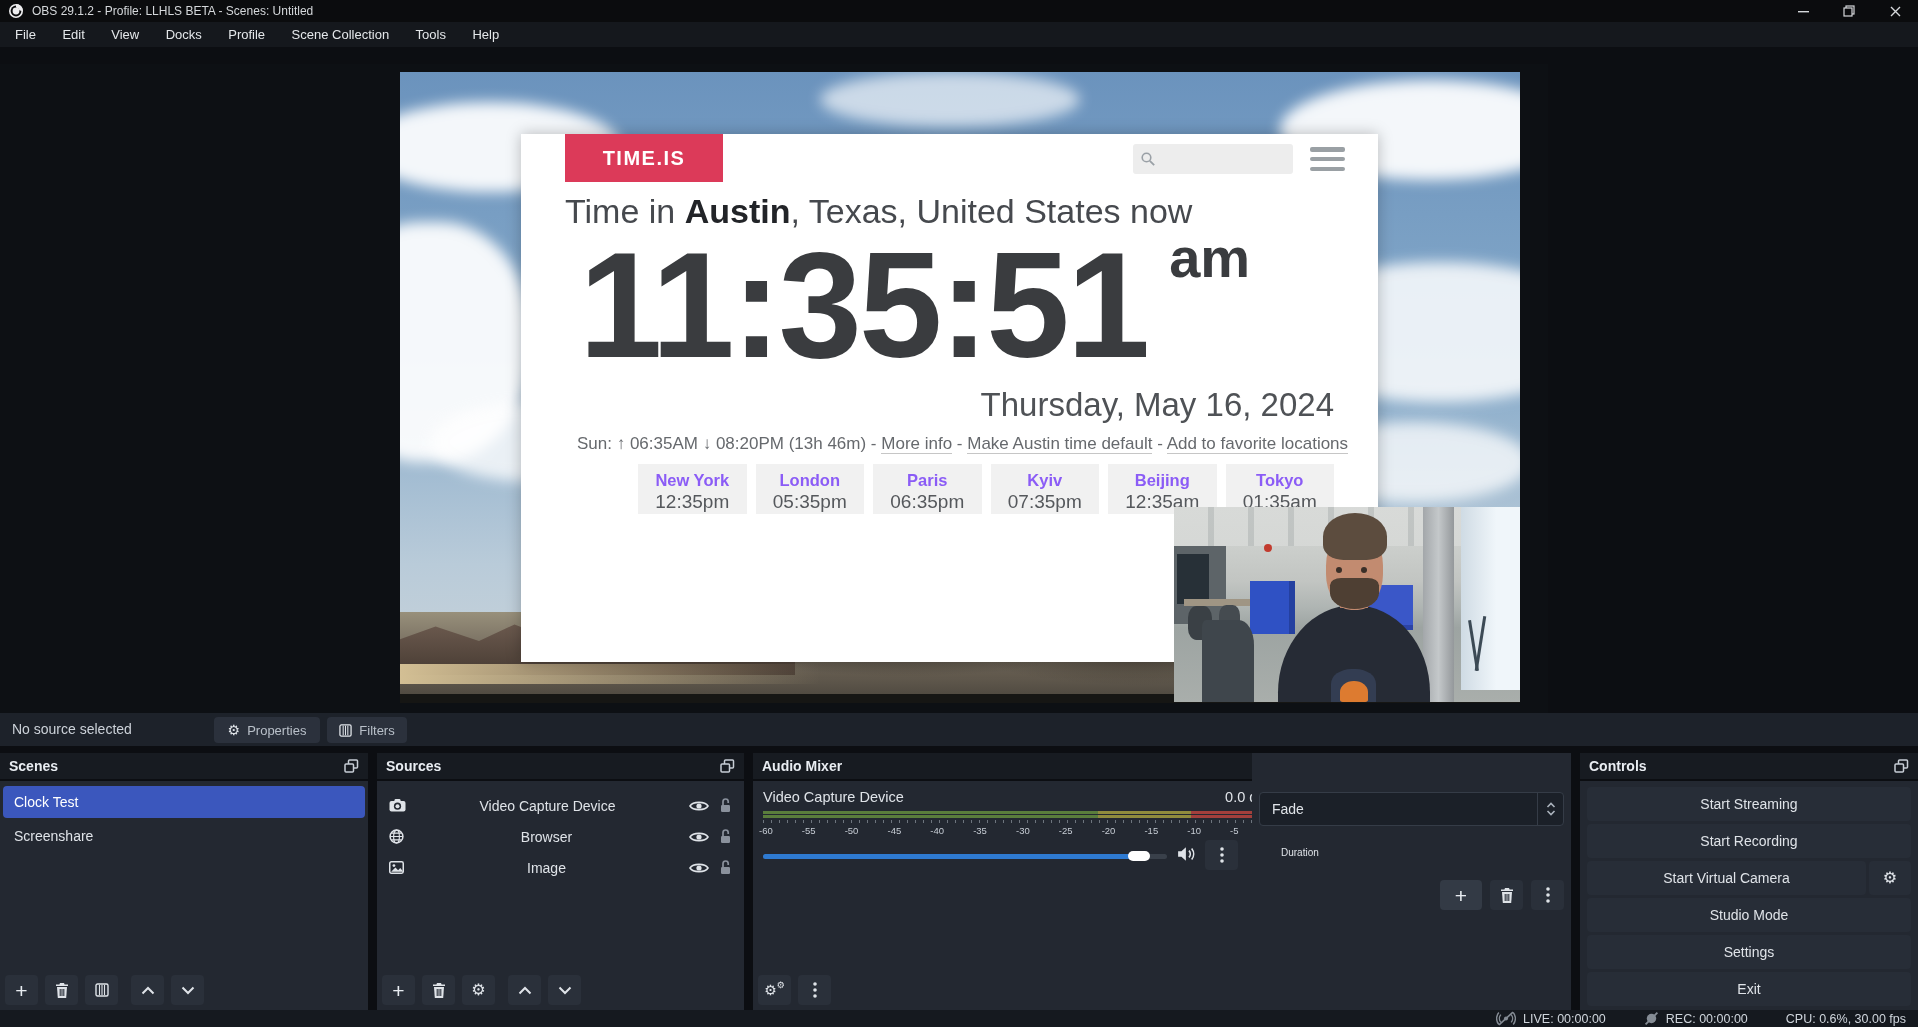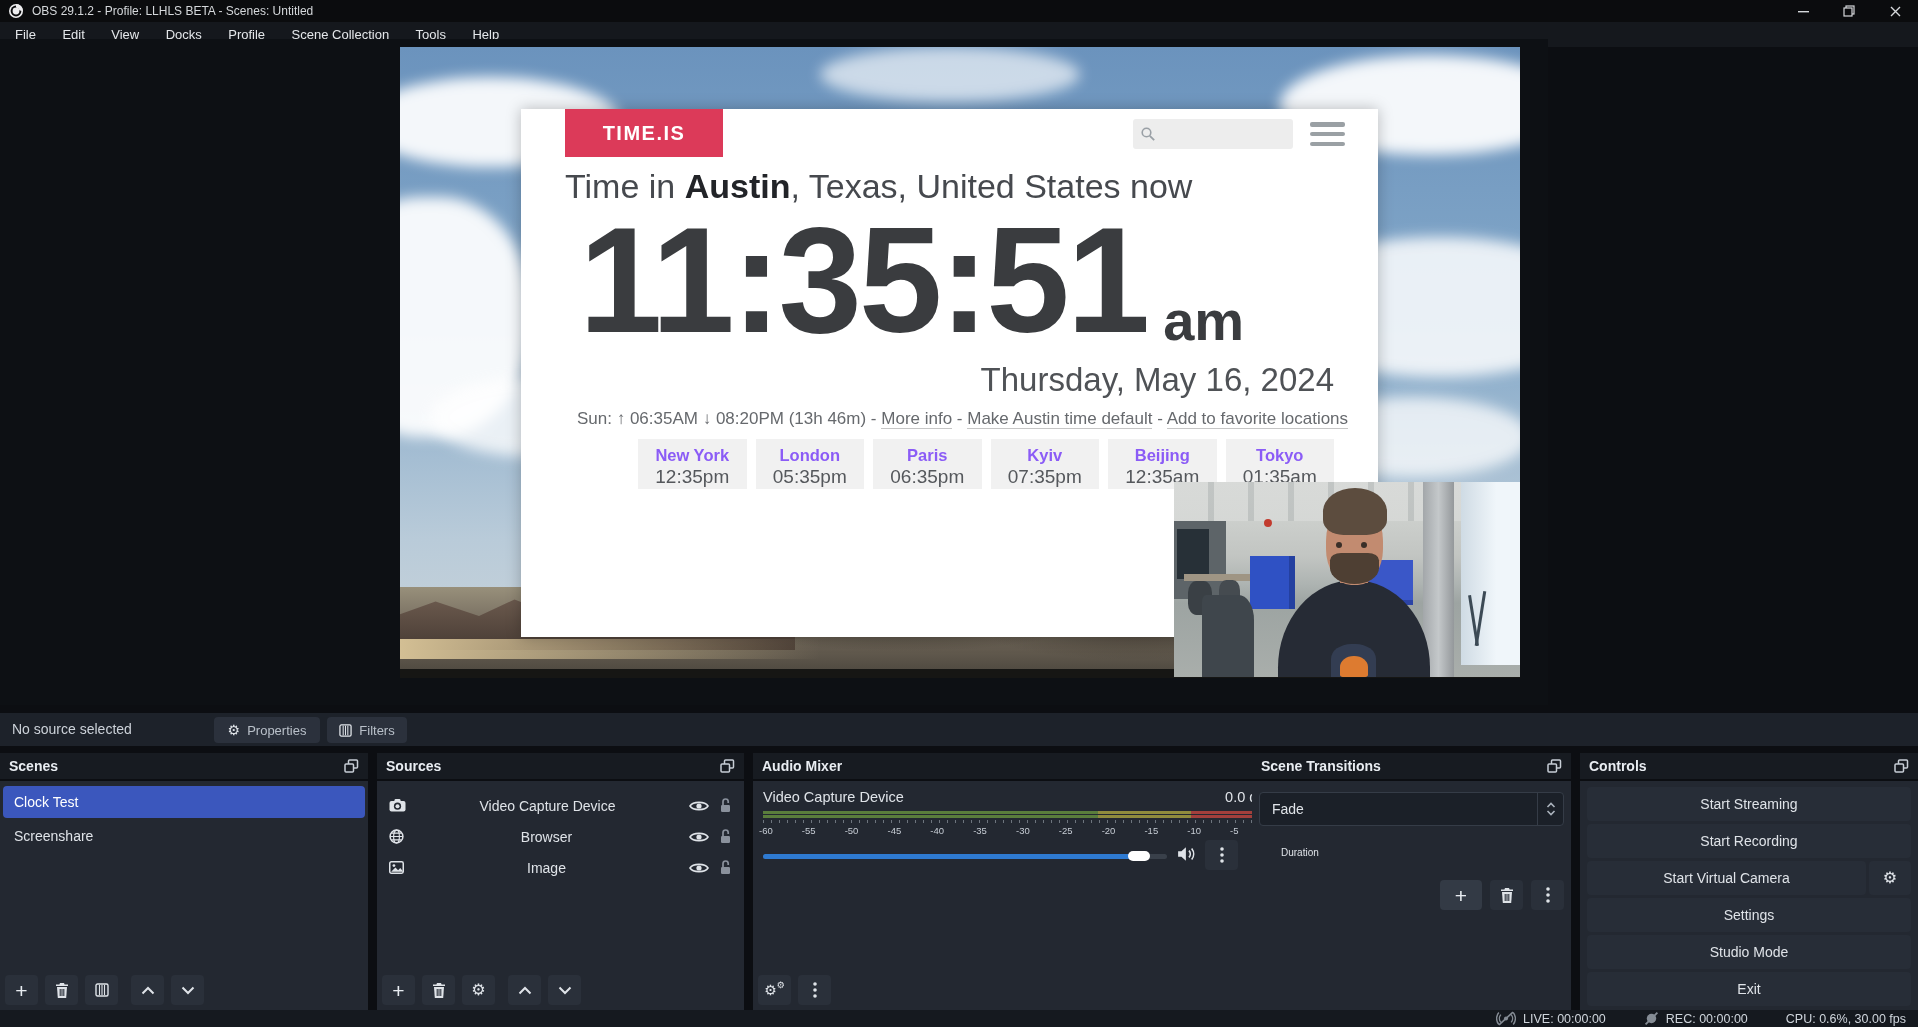--- a/index.html
+++ b/index.html
@@ -19,21 +19,21 @@
 .titlebar .logo{position:absolute;left:8px;top:3px;width:16px;height:16px;}
 .titlebar .wtitle{position:absolute;left:32px;top:0;line-height:22px;font-size:12px;color:#d5d8db;}
 .winbtns{position:absolute;right:0;top:0;height:22px;display:flex;}
 .winbtn{width:46px;height:22px;display:flex;align-items:center;justify-content:center;}
 
 
 .menubar{position:absolute;left:0;top:22px;width:1918px;height:25px;background:var(--menubar_bg);padding-left:4px;}
 .menuitem{display:inline-block;padding:0 11px;line-height:25px;font-size:13px;color:#e4e7ea;}
 
 
-.workspace{position:absolute;left:0;top:39px;width:1548px;height:666px;background:var(--workspace_bg);}
+.workspace{position:absolute;left:0;top:64px;width:1548px;height:666px;background:var(--workspace_bg);}
 .canvas{position:absolute;left:400px;top:8px;width:1120px;height:631px;overflow:hidden;background:linear-gradient(180deg,#6b93bd 0%,#85a9c9 45%,#b9cbd9 78%,#ccd5da 100%);}
 .cloud{position:absolute;background:rgba(255,255,255,.92);border-radius:50%;filter:blur(7px);}
 .desert{position:absolute;left:0;right:0;top:540px;height:91px;background:linear-gradient(180deg,#98907b 0%,#7a7163 35%,#625a4e 70%,#49443c 100%);}
 .dunes{position:absolute;left:0;right:0;top:545px;height:80px;background:
  radial-gradient(ellipse 260px 45px at 45% 35%,rgba(48,42,35,.55),transparent 70%),
  radial-gradient(ellipse 220px 40px at 66% 50%,rgba(48,42,35,.45),transparent 70%),
  radial-gradient(ellipse 300px 55px at 88% 55%,rgba(40,36,30,.4),transparent 70%);}
 .mountains{position:absolute;left:0;top:548px;width:395px;height:55px;background:linear-gradient(180deg,#6e5c50,#473b33);
  clip-path:polygon(0 35%,9% 12%,20% 38%,29% 8%,41% 42%,54% 20%,66% 48%,78% 30%,100% 68%,100% 100%,0 100%);}
 .lightsand{position:absolute;left:0;top:592px;width:420px;height:20px;background:linear-gradient(90deg,#d3bf94,rgba(211,191,148,0));}
@@ -42,21 +42,21 @@
 
 .page{position:absolute;left:121px;top:62px;width:857px;height:528px;background:var(--page_bg);box-shadow:0 0 14px rgba(0,0,0,.25);}
 .ti-logo{position:absolute;left:44px;top:0;width:158px;height:48px;background:var(--timeis_red);display:flex;align-items:center;justify-content:center;color:#fff;font-weight:bold;font-size:20px;letter-spacing:1.5px;}
 .ti-search{position:absolute;left:612px;top:10px;width:160px;height:30px;background:#ededed;border-radius:3px;}
 .ti-search svg{position:absolute;left:7px;top:7px;}
 .ti-search input{position:absolute;left:28px;top:0;width:126px;height:30px;border:none;background:transparent;outline:none;font-size:14px;color:#444;}
 .ti-burger{position:absolute;left:789px;top:13px;width:35px;height:24px;display:flex;flex-direction:column;justify-content:space-between;cursor:pointer;}
 .ti-burger div{height:4.5px;border-radius:2px;background:#9aa0a4;}
 .ti-head{position:absolute;left:44px;top:58px;font-size:34px;color:#46494e;white-space:nowrap;}
 .ti-head b{color:#222428;}
-.ti-clock{position:absolute;left:58px;top:96px;height:150px;display:flex;align-items:flex-end;gap:16px;}
+.ti-clock{position:absolute;left:58px;top:96px;height:150px;display:flex;align-items:flex-start;gap:22px;}
 .ti-time{font-size:150px;line-height:1;font-weight:bold;color:#3a3c3f;letter-spacing:-3px;}
 .ti-ampm{font-size:56px;line-height:1;font-weight:bold;color:#3a3c3f;padding-bottom:6px;}
 .ti-date{position:absolute;right:44px;top:252px;font-size:33px;color:#4f5256;}
 .ti-sun{position:absolute;left:56px;top:300px;font-size:17px;color:#66696d;white-space:nowrap;}
 .ti-sun a{color:#66696d;text-decoration:none;border-bottom:1px solid #c6c6c6;cursor:pointer;}
 .ti-cities{position:absolute;left:117px;top:330px;width:696px;height:50px;display:flex;gap:9px;}
 .ti-city{flex:1;background:#f1f1f1;text-align:center;padding-top:6px;cursor:pointer;}
 .ti-city .cn{font-size:16.5px;font-weight:bold;color:#8b5cf6;line-height:1.25;}
 .ti-city .ct{font-size:19px;color:#55585c;line-height:1.2;}
 
@@ -498,27 +498,20 @@
                 <circle cx="2" cy="2" r="1.8" fill="#dfe3e8"></circle>
                 <circle cx="2" cy="8" r="1.8" fill="#dfe3e8"></circle>
                 <circle cx="2" cy="14" r="1.8" fill="#dfe3e8"></circle>
               </svg>
             </div>
         </div>
       </div>
     </div>
 
     <div class="panel" style="left:1252px;width:319px;">
-      <div class="phead">
-          <span class="ptitle">Scene Transitions</span>
-        <svg width="15" height="14" viewBox="0 0 15 14">
-            <rect x="4.5" y="1" width="9" height="8" rx="1" fill="none" stroke="#c8ced6" stroke-width="1.5"></rect>
-            <rect x="1" y="5" width="8.5" height="8" rx="1" fill="#171b21" stroke="#c8ced6" stroke-width="1.5"></rect>
-          </svg>
-      </div>
       <div class="pbody">
         <div class="combo" style="top:9px;">
           <span class="cval">Fade</span>
           <span class="cchev">
               <svg width="10" height="16" viewBox="0 0 10 16">
                 <path d="M1.5 6L5 2.5L8.5 6" stroke="#aab2bc" stroke-width="1.6" fill="none"></path>
                 <path d="M1.5 10L5 13.5L8.5 10" stroke="#aab2bc" stroke-width="1.6" fill="none"></path>
               </svg>
             </span>
         </div>
@@ -555,22 +548,22 @@
       </div>
       <div class="pbody ctl-body">
         <div class="cbtn">Start Streaming</div>
         <div class="cbtn">Start Recording</div>
         <div class="crow">
           <div class="cbtn">Start Virtual Camera</div>
           <div class="cgear">
               <span class="gearglyph">⚙</span>
             </div>
         </div>
+        <div class="cbtn">Studio Mode</div>
         <div class="cbtn">Settings</div>
-        <div class="cbtn">Studio Mode</div>
         <div class="cbtn">Exit</div>
       </div>
     </div>
   </div>
 
   <div class="statusbar">
     <span class="statgrp">
       <svg width="20" height="15" viewBox="0 0 18 14">
           <path d="M4.2 10.6a5.5 5.5 0 0 1 0-7.2M2.3 12.6a8.6 8.6 0 0 1 0-11.2M13.8 3.4a5.5 5.5 0 0 1 0 7.2M15.7 1.4a8.6 8.6 0 0 1 0 11.2" stroke="#858c95" stroke-width="1.3" fill="none"></path>
           <circle cx="9" cy="7" r="1.9" fill="#858c95"></circle>

